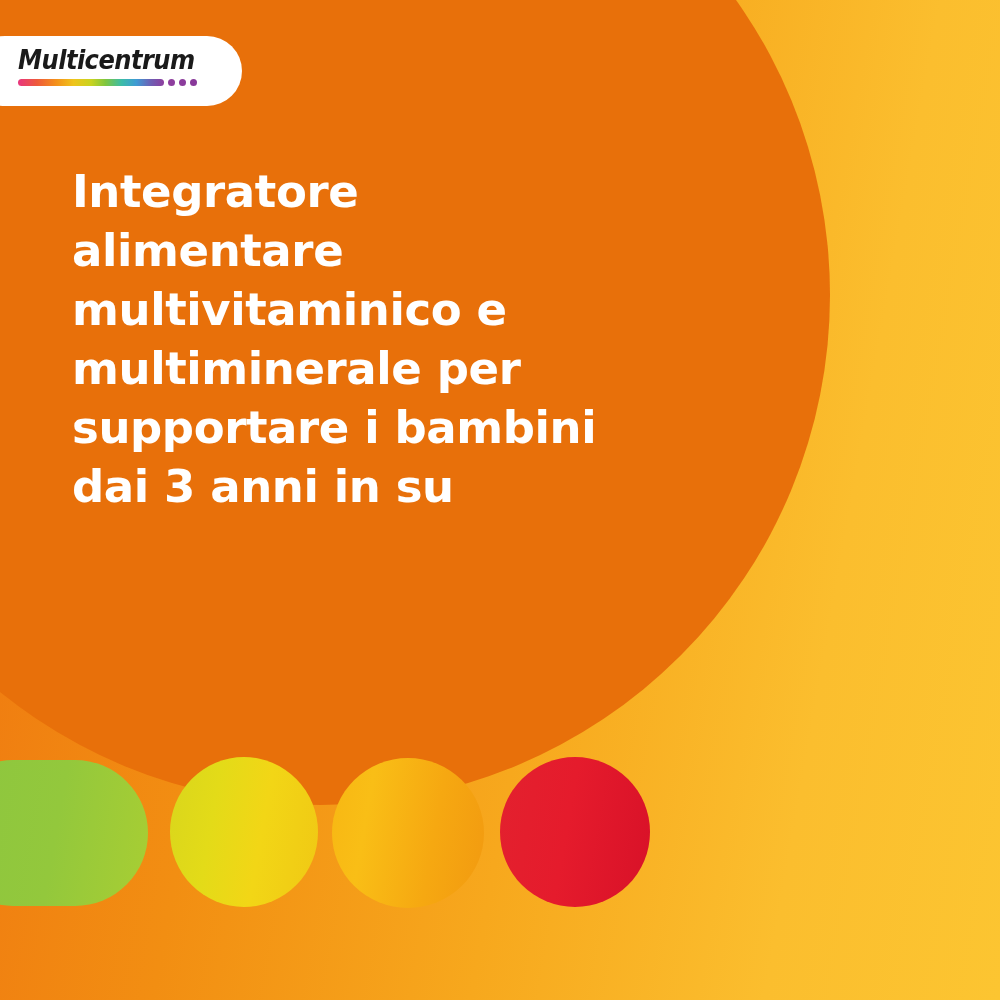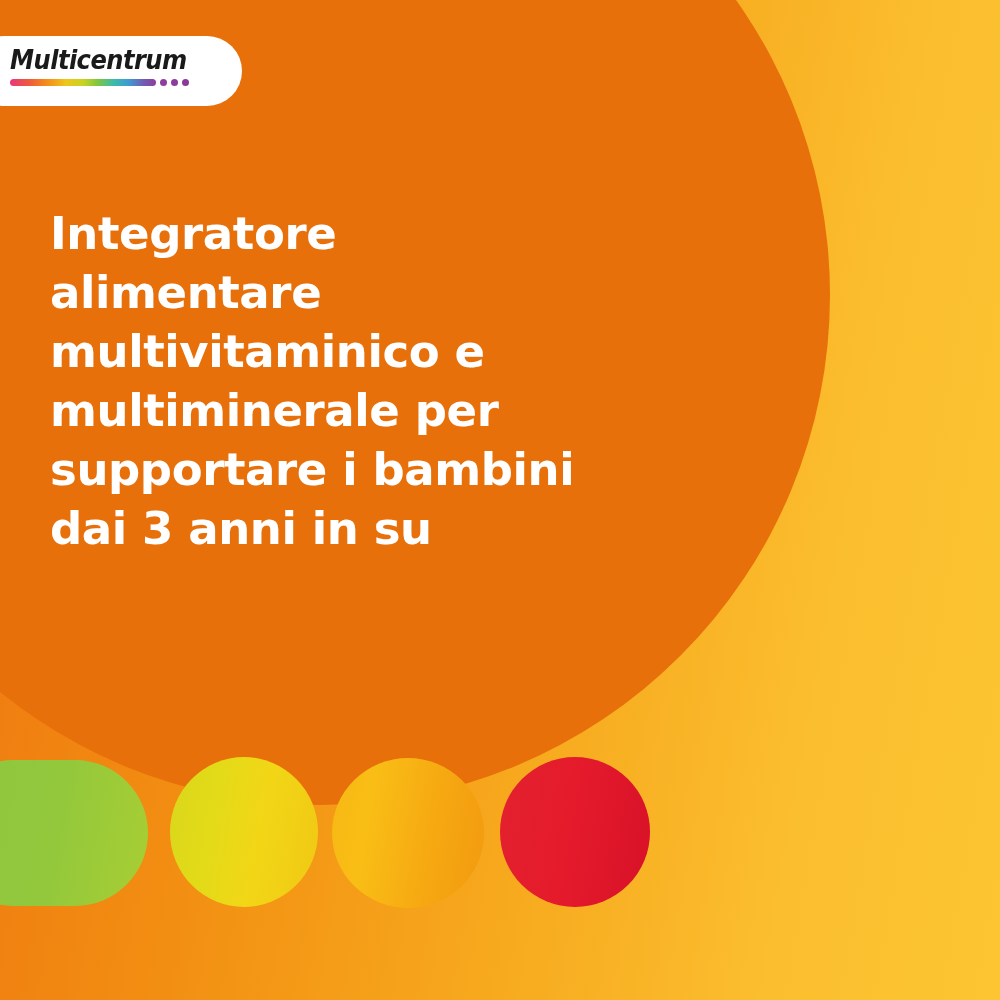--- a/index.html
+++ b/index.html
@@ -33,21 +33,21 @@
     left: -30px;
     top: 36px;
     width: 272px;
     height: 70px;
     background: #ffffff;
     border-radius: 35px;
     box-sizing: border-box;
   }
   #logo-inner {
     position: absolute;
-    left: 40px;
+    left: 48px;
     top: 9px;
     width: 195px;
     height: 52px;
   }
   #logo-wordmark {
     font-family: "DejaVu Sans", sans-serif;
     font-style: italic;
     font-weight: bold;
     font-size: 26px;
     letter-spacing: -0.6px;
@@ -86,31 +86,30 @@
     height: 7px;
     border-radius: 50%;
     background: #8E3E9E;
   }
   .logo-dot.d2 { background: #8B3C9C; }
   .logo-dot.d3 { background: #88399A; }
 
   
   #headline {
     position: absolute;
-    left: 50px;
+    left: 72px;
     top: 162px;
     width: 640px;
     color: #ffffff;
     font-family: "DejaVu Sans", sans-serif;
     font-weight: bold;
     font-size: 45px;
     line-height: 59px;
     letter-spacing: -0.4px;
     white-space: pre-line;
-    margin-top: 42px;
   }
 
   
   .gummy { position: absolute; }
 
   #gummy-green {
     left: -60px;
     top: 760px;
     width: 208px;
     height: 146px;

